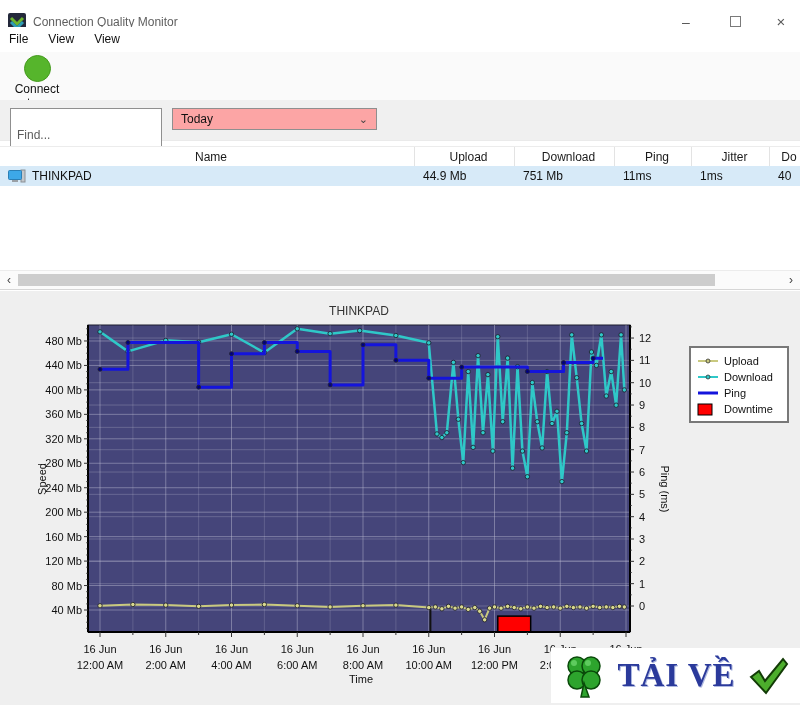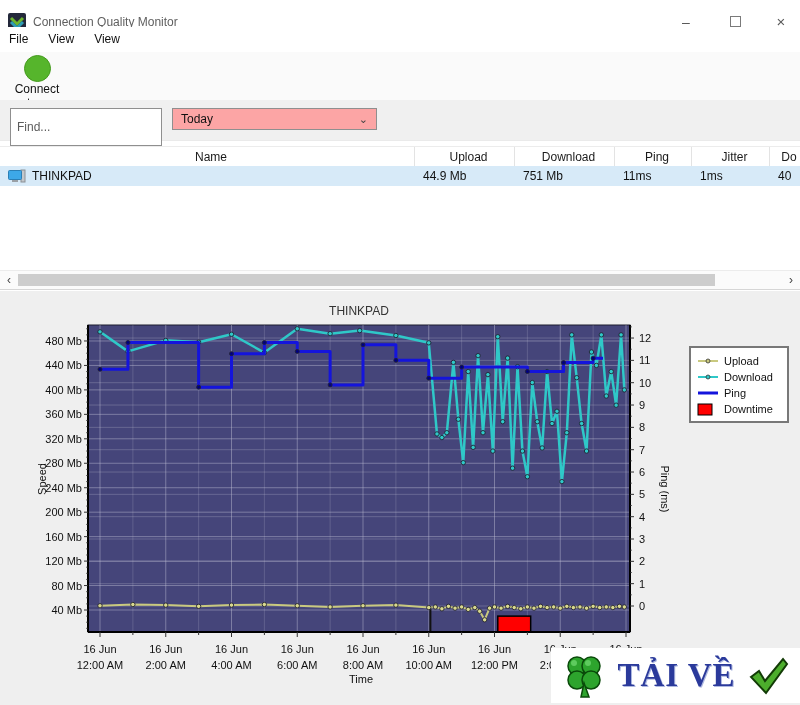--- a/index.html
+++ b/index.html
@@ -27,21 +27,21 @@
   .tool-btn{position:absolute;top:2px;height:44px;text-align:center;font-size:12px;color:#111;}
   .tb-connect{left:4px;width:66px;}
   .tb-settings{left:74px;width:62px;}
   .tool-icon-wrap{height:28px;display:flex;align-items:center;justify-content:center;}
   .green-circle{width:25px;height:25px;border-radius:50%;background:#56b52c;border:1px solid #449a1d;}
   .tool-label{font-size:12px;line-height:14px;}
 
   
   .filterbar{left:0;top:100px;width:800px;height:40px;background:#f0f0f0;border-bottom:1px solid #eaeaea;}
   .find-input{position:absolute;left:10px;top:8px;width:138px;height:20px;border:1px solid #8f8f8f;
-              font-family:"Liberation Sans",sans-serif;font-size:12px;padding:8px 6px;color:#222;background:#fff;}
+              font-family:"Liberation Sans",sans-serif;font-size:12px;padding:16px 6px;color:#222;background:#fff;}
   .find-input::placeholder{color:#5c5c5c;}
   .combo{position:absolute;left:172px;top:8px;width:195px;height:20px;background:#fca5a5;border:1px solid #8f8f8f;
          font-size:12px;line-height:20px;padding-left:8px;color:#111;}
   .combo-arrow{position:absolute;right:8px;top:0px;color:#444;font-size:11px;}
 
   
   .tbl-header{left:0;top:146px;width:800px;height:20px;background:#fff;border-top:1px solid #ececec;display:flex;}
   .th-cell{font-size:12px;line-height:20px;padding-left:8px;box-sizing:border-box;border-right:1px solid #e3e3e3;
            white-space:nowrap;overflow:hidden;color:#1a1a1a;text-align:center;}
   .th-cell:last-child{border-right:none;}

